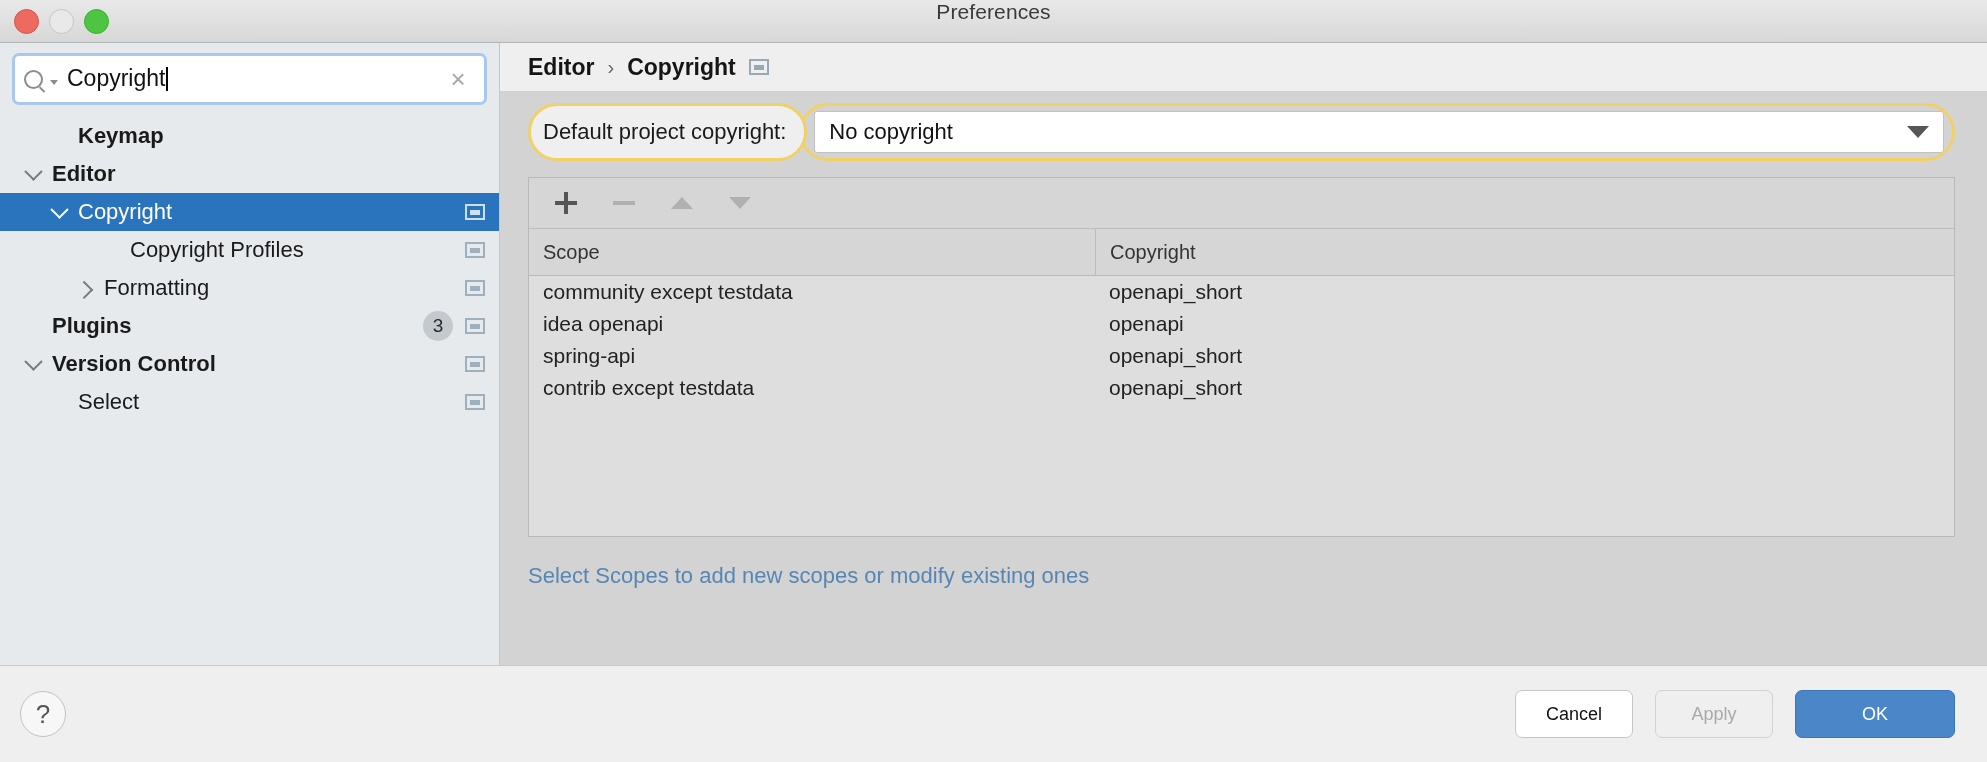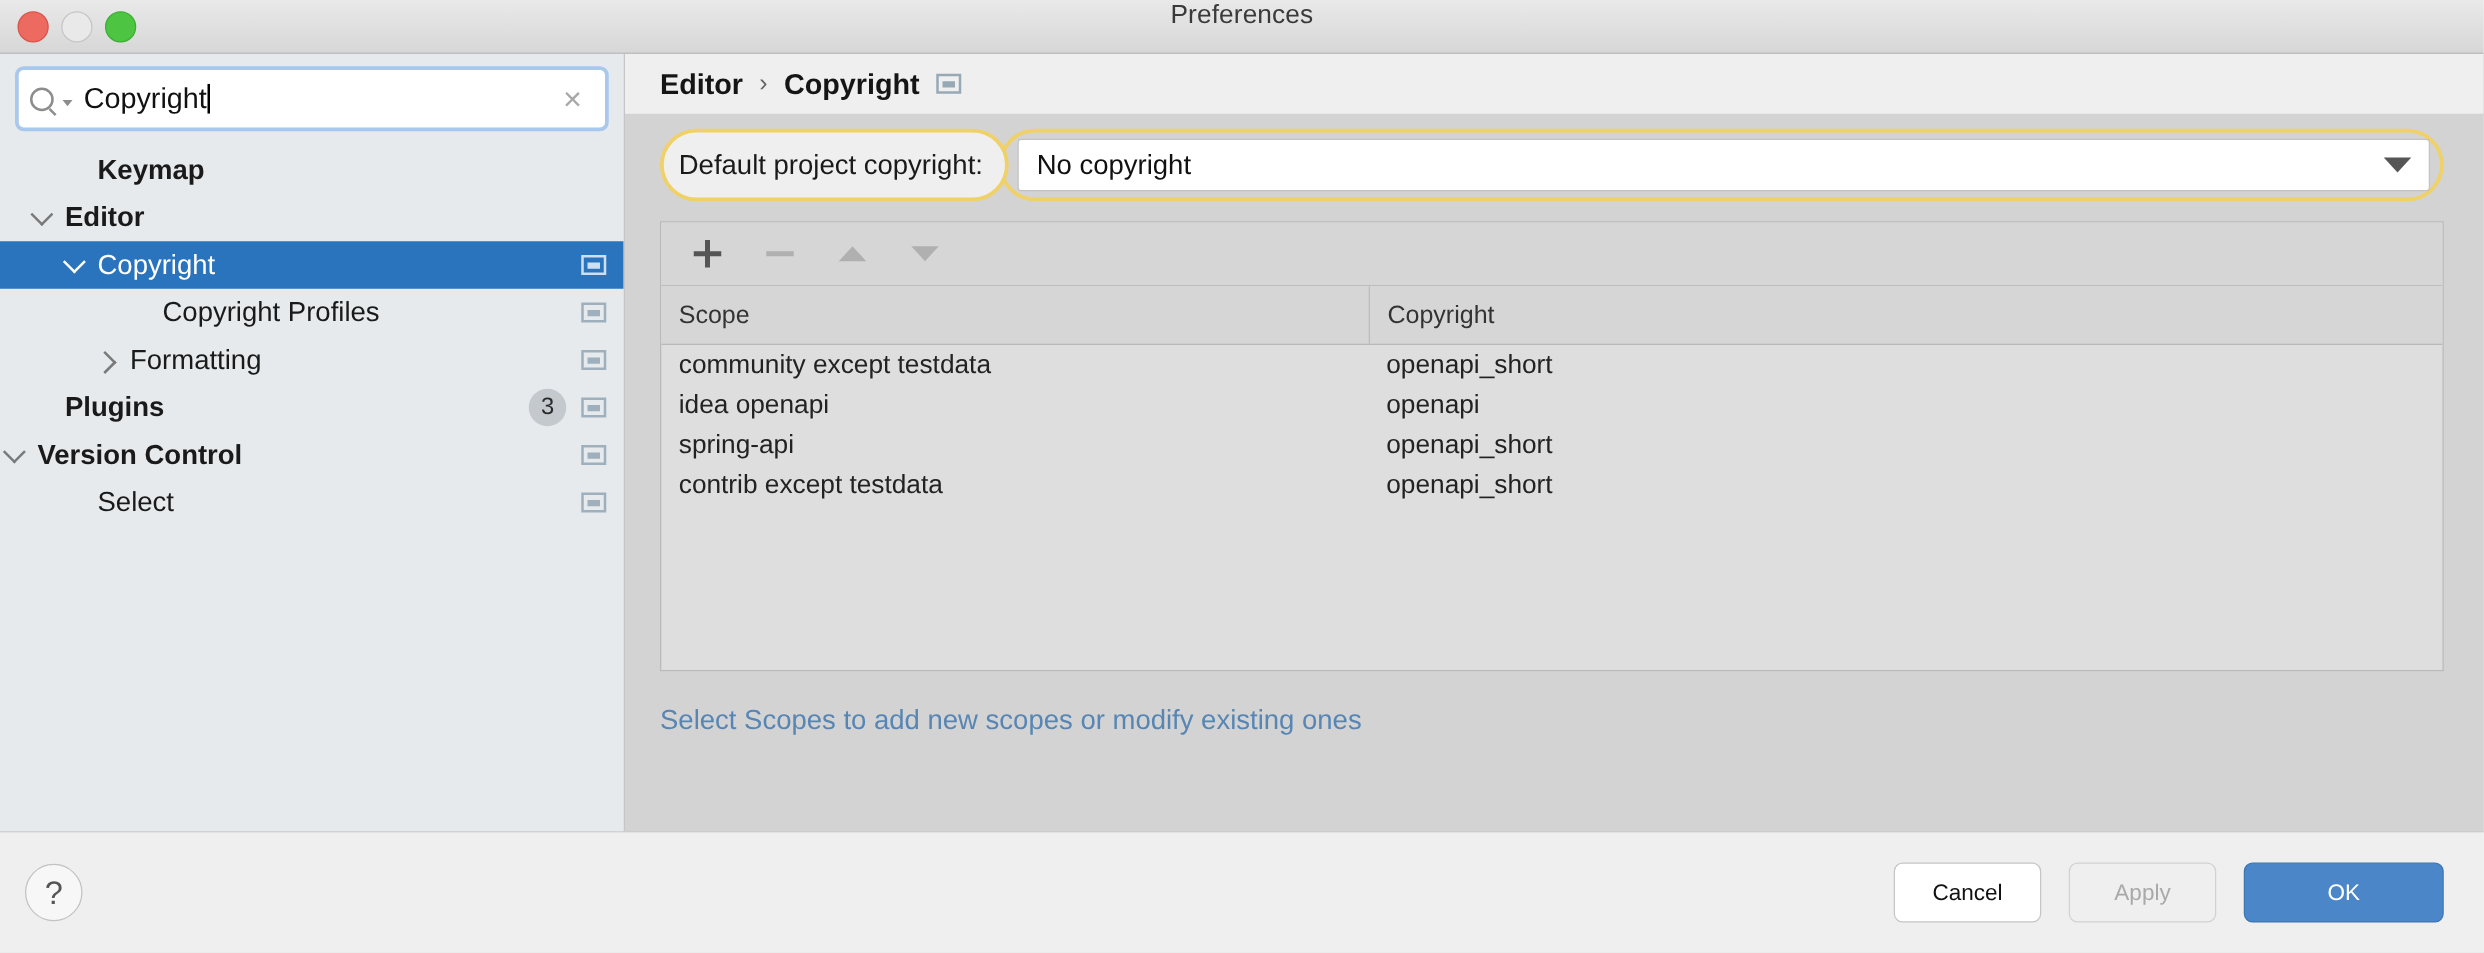--- a/index.html
+++ b/index.html
@@ -450,21 +450,21 @@
             <span class="spacer"></span>
             <span class="win-icon"></span>
           </div>
           <div class="tree-row bold" style="padding-left: 22px;">
             <span class="tw"></span>
             <span class="tree-label" style="margin-left: 8px;">Plugins</span>
             <span class="spacer"></span>
             <span class="count-badge">3</span>
             <span class="win-icon"></span>
           </div>
-          <div class="tree-row bold" style="">
+          <div class="tree-row bold" style="padding-left: 22px;">
             <span class="tw">
               <span class="chev down"></span>
             </span>
             <span class="tree-label" style="margin-left: 8px;">Version Control</span>
             <span class="spacer"></span>
             <span class="win-icon"></span>
           </div>
           <div class="tree-row" style="padding-left: 48px;">
             <span class="tw"></span>
             <span class="tree-label" style="margin-left: 8px;">Select</span>

